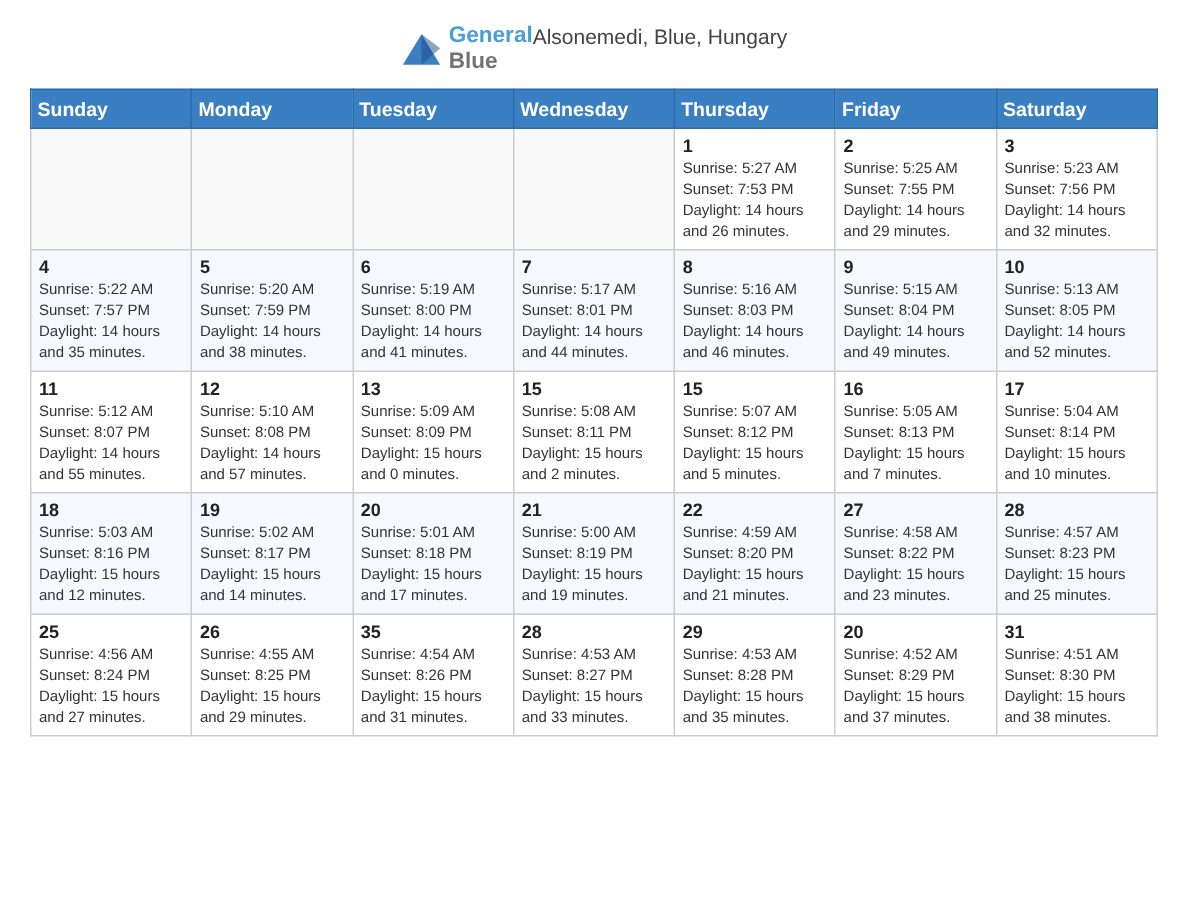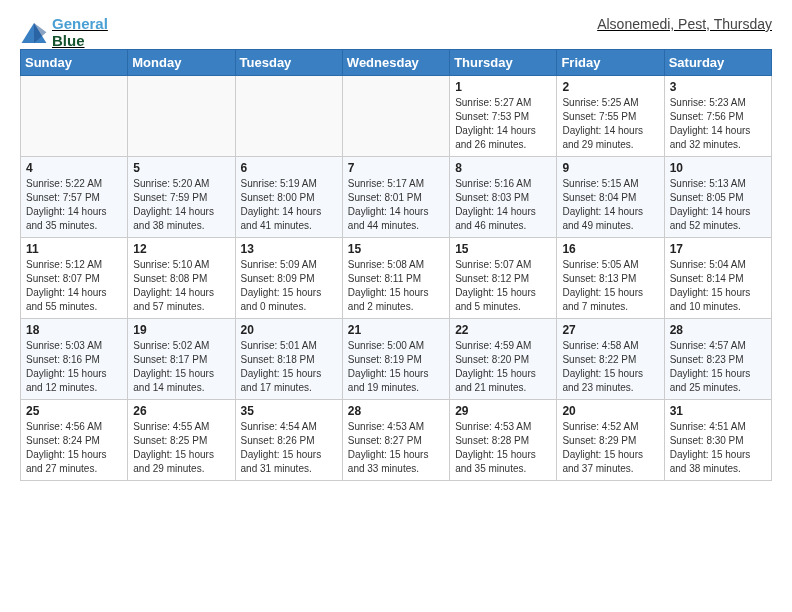--- a/index.html
+++ b/index.html
@@ -9,23 +9,23 @@
       width: 792px;
       min-height: 612px;
     }
     .page {
       width: 792px;
       padding: 16px 20px 16px 20px;
       background: #fff;
     }
     .header {
       display: flex;
-      justify-content: space-between;
+      justify-content: center;
       align-items: flex-start;
-      text-decoration: underline;
+      margin-bottom: 10px;
     }
     .logo {
       display: flex;
       align-items: center;
       gap: 4px;
     }
     .logo-text {
       font-size: 15px;
       font-weight: bold;
       color: #1a4a8a;
@@ -102,26 +102,26 @@
 <div class="page">
   <div class="header">
     <div class="logo">
       <svg class="logo-icon" viewBox="0 0 36 30" xmlns="http://www.w3.org/2000/svg">
         <polygon points="18,2 34,28 2,28" fill="#3a7fc1"></polygon>
         <polygon points="18,2 34,14 18,28" fill="#1a4a8a" opacity="0.5"></polygon>
       </svg>
       <div>
         <div class="logo-text">
           <span>General</span><br>
-          <span style="color:#14532d">Blue</span>
+          <span style="color:#737373">Blue</span>
         </div>
       </div>
     </div>
     <div class="title-block">
-      <div class="subtitle">Alsonemedi, Pest, Thursday</div>
+      <div class="subtitle">Alsonemedi, Blue, Hungary</div>
     </div>
   </div>
 
   <table class="calendar">
     <thead>
       <tr>
       <th>Sunday</th>
           <th>Monday</th>
           <th>Tuesday</th>
           <th>Wednesday</th>

